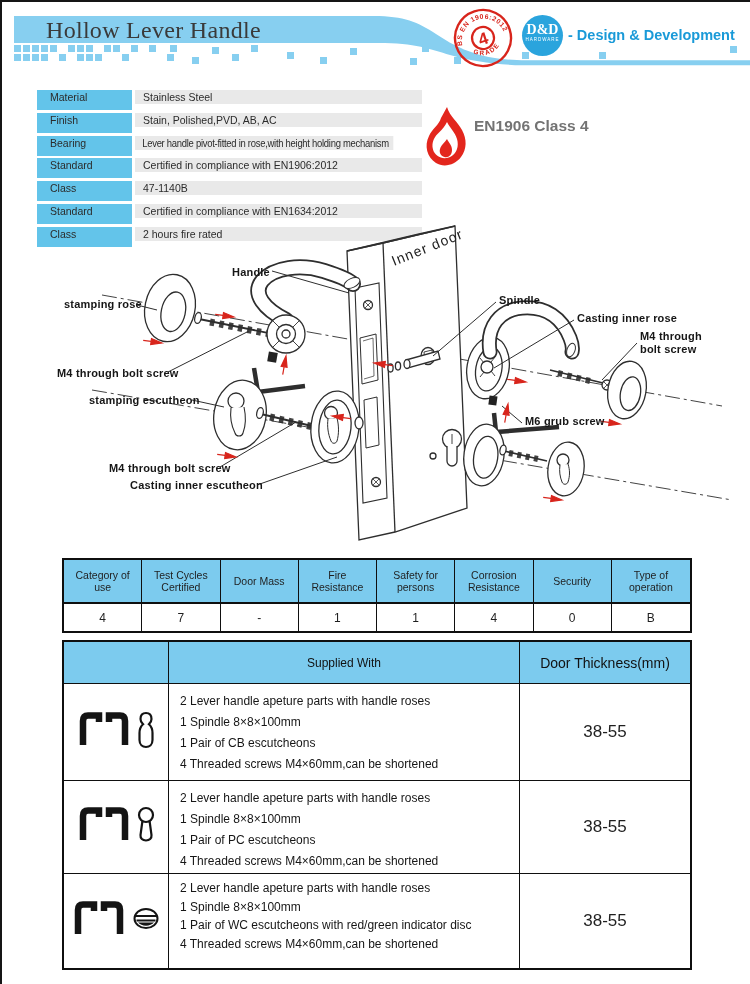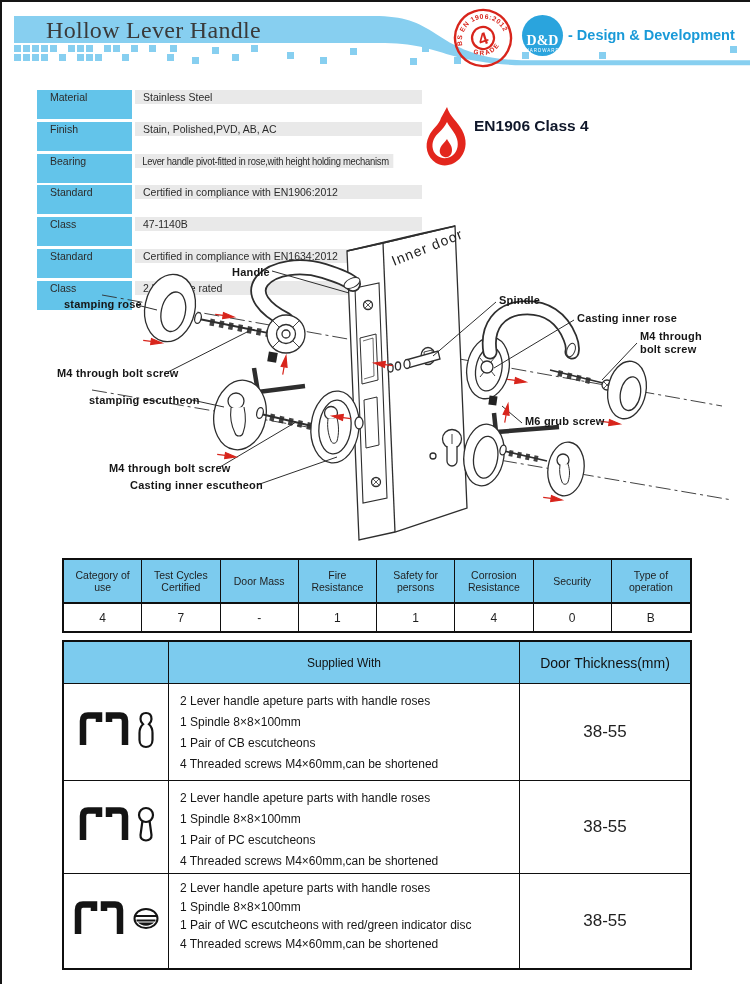--- a/index.html
+++ b/index.html
@@ -11,31 +11,31 @@
   body{font-family:"Liberation Sans", sans-serif;color:var(--ink);}
   .page{position:relative;width:750px;height:984px;background:#fff;overflow:hidden;
         box-sizing:border-box;border-top:2px solid #151515;border-left:2px solid #151515;}
   .abs{position:absolute;}
   
   .title{left:44px;top:15px;font-size:24px;color:#3a3a3a;letter-spacing:.3px;font-family:Liberation Serif, serif;}
   .sq{position:absolute;width:7px;height:7px;background:var(--banner);}
   .stamp{left:449px;top:5px;}
   .logo-circle{left:520px;top:13px;width:41px;height:41px;border-radius:50%;
       background:var(--logoblue);color:#fff;text-align:center;}
-  .logo-main{font-family:"Liberation Serif",serif;font-weight:700;font-size:14px;margin-top:19px;line-height:14px;}
+  .logo-main{font-family:"Liberation Serif",serif;font-weight:700;font-size:14px;margin-top:8px;line-height:14px;}
   .logo-sub{font-size:4.5px;letter-spacing:1px;line-height:6px;}
   .tagline{left:566px;top:25px;font-size:14.5px;font-weight:700;color:var(--tagblue);}
   
   .specs{left:35px;top:88px;width:385px;display:grid;grid-template-columns:95px 287px;
          column-gap:3px;row-gap:2.8px;font-size:10.5px;}
-  .spec-lab{background:var(--cellblue);height:29px;line-height:14px;padding-left:13px;color:#2b2b2b;}
+  .spec-lab{background:var(--cellblue);height:20px;line-height:14px;padding-left:13px;color:#2b2b2b;}
   .spec-val{background:var(--gray);height:14px;line-height:14px;padding-left:8px;color:#2b2b2b;white-space:nowrap;}
   .spec-val.long{letter-spacing:-.3px;transform:scaleX(.9);transform-origin:left center;}
   .flame{left:421px;top:104px;}
-  .cert{left:472px;top:110px;font-size:15.5px;font-weight:700;line-height:27px;color:#0f172a;}
+  .cert{left:472px;top:110px;font-size:15.5px;font-weight:700;line-height:27px;color:#737373;}
   
   .diagram{left:0;top:208px;}
   .dlbl{font-size:11px;font-weight:700;fill:#161616;letter-spacing:.2px;}
   
   .rating{left:60px;top:556px;width:630px;box-sizing:border-box;border:2px solid var(--line);
           display:grid;grid-template-columns:repeat(8,1fr);}
   .rh{background:var(--headblue);border-right:1px solid var(--line);border-bottom:2px solid var(--line);
       height:44px;display:flex;align-items:center;justify-content:center;text-align:center;
       font-size:10.5px;line-height:12.5px;padding:0 4px;box-sizing:border-box;}
   .rv{height:27px;display:flex;align-items:center;justify-content:center;font-size:12px;

